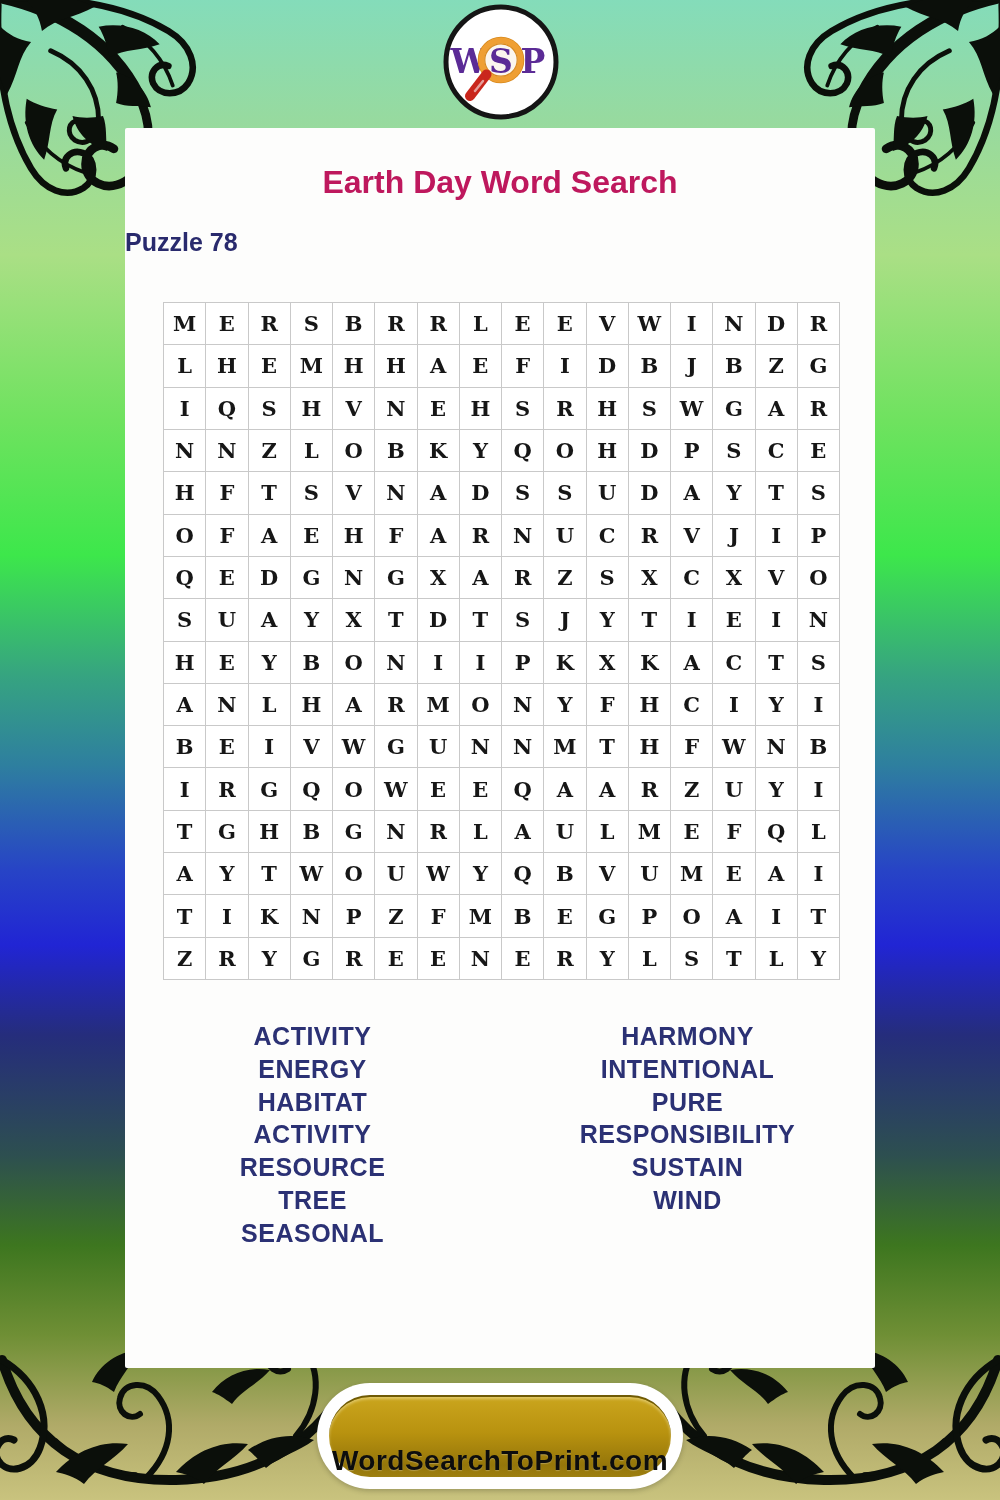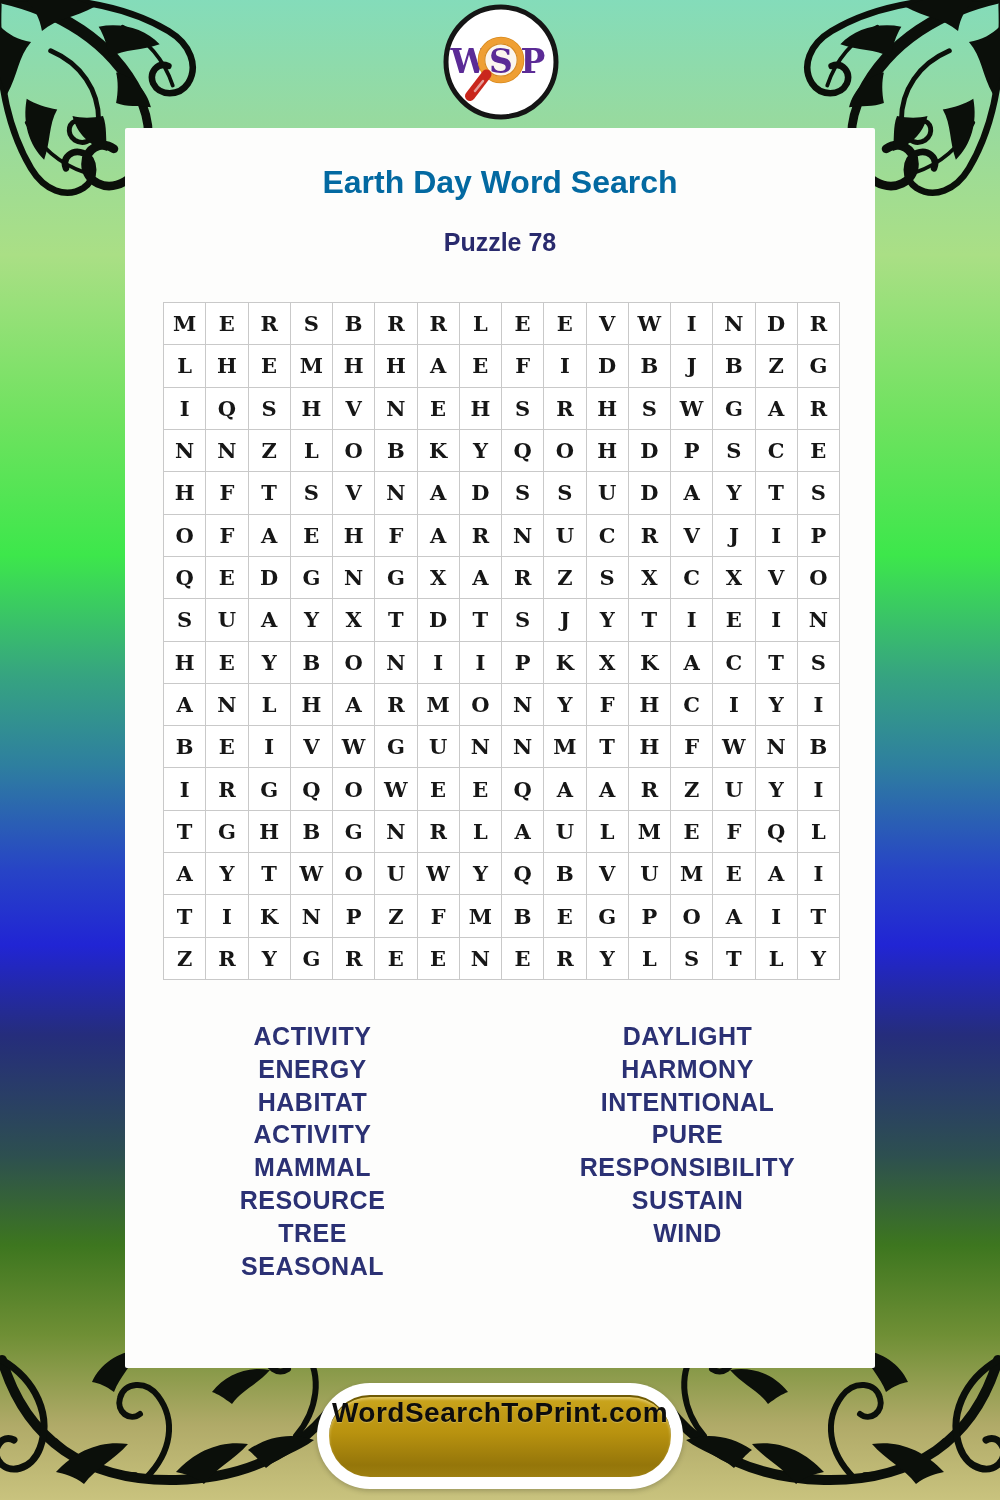--- a/index.html
+++ b/index.html
@@ -18,24 +18,24 @@
   .orn-br{right:-4px;bottom:-6px;width:340px;height:186px;transform:scaleX(-1);}
 
   .card{
     position:absolute;left:125px;top:128px;width:750px;height:1240px;
     background:#fdfdfc;border-radius:2px;
   }
   .logo{position:absolute;left:441px;top:2px;width:120px;height:120px;z-index:5;}
 
   .title{
     position:absolute;top:36px;left:0;width:100%;text-align:center;margin:0;
-    font-size:32px;font-weight:bold;color:#0369a1;letter-spacing:0px;
+    font-size:32px;font-weight:bold;color:#be185d;letter-spacing:0px;
   }
   .subtitle{
-    position:absolute;top:100px;left:0;width:100%;text-align:center;margin:0;
+    position:absolute;top:100px;left:0;width:100%;text-align:left;margin:0;
     font-size:25px;font-weight:bold;color:#292a6d;
   }
 
   .grid{
     position:absolute;left:38px;top:174px;width:676px;height:677px;
     display:grid;grid-template-columns:repeat(16,1fr);grid-auto-rows:1fr;
     border-top:1px solid #c9c9c9;border-left:1px solid #c9c9c9;
     background:#ffffff;
   }
   .cell{
@@ -58,21 +58,21 @@
     position:absolute;left:317px;top:1383px;width:366px;height:106px;
     background:#ffffff;border-radius:53px;z-index:6;
     box-shadow:0 2px 5px rgba(40,40,20,.25);
   }
   .footer-gold{
     position:absolute;left:12px;top:12px;right:12px;bottom:12px;
     border-radius:42px;
     background:linear-gradient(180deg,#caa51d 0%,#b8920f 45%,#95760a 85%,#9d7f10 100%);
     border-top:2px solid #6f5a05;
     box-shadow:inset 0 2px 3px rgba(255,246,200,.45);
-    display:flex;align-items:flex-start;justify-content:center;
+    display:flex;align-items:flex-end;justify-content:center;
   }
   .footer-label{
     font-size:28px;font-weight:bold;color:#0d0d0d;letter-spacing:0.5px;
     text-shadow:0 1px 1px rgba(255,255,255,.25);
   }
 </style>
 </head>
 <body>
 
 <svg width="0" height="0" style="position:absolute" aria-hidden="true">
@@ -405,27 +405,25 @@
       <div class="cell">L</div>
       <div class="cell">Y</div>
     </div>
 
   <div class="words">
     <div class="word-col">
         <div class="word">ACTIVITY</div>
         <div class="word">ENERGY</div>
         <div class="word">HABITAT</div>
         <div class="word">ACTIVITY</div>
-        <div class="word">MAMMAL</div>
         <div class="word">RESOURCE</div>
         <div class="word">TREE</div>
         <div class="word">SEASONAL</div>
       </div>
     <div class="word-col">
-        <div class="word">DAYLIGHT</div>
         <div class="word">HARMONY</div>
         <div class="word">INTENTIONAL</div>
         <div class="word">PURE</div>
         <div class="word">RESPONSIBILITY</div>
         <div class="word">SUSTAIN</div>
         <div class="word">WIND</div>
       </div>
   </div>
 </div>
 

